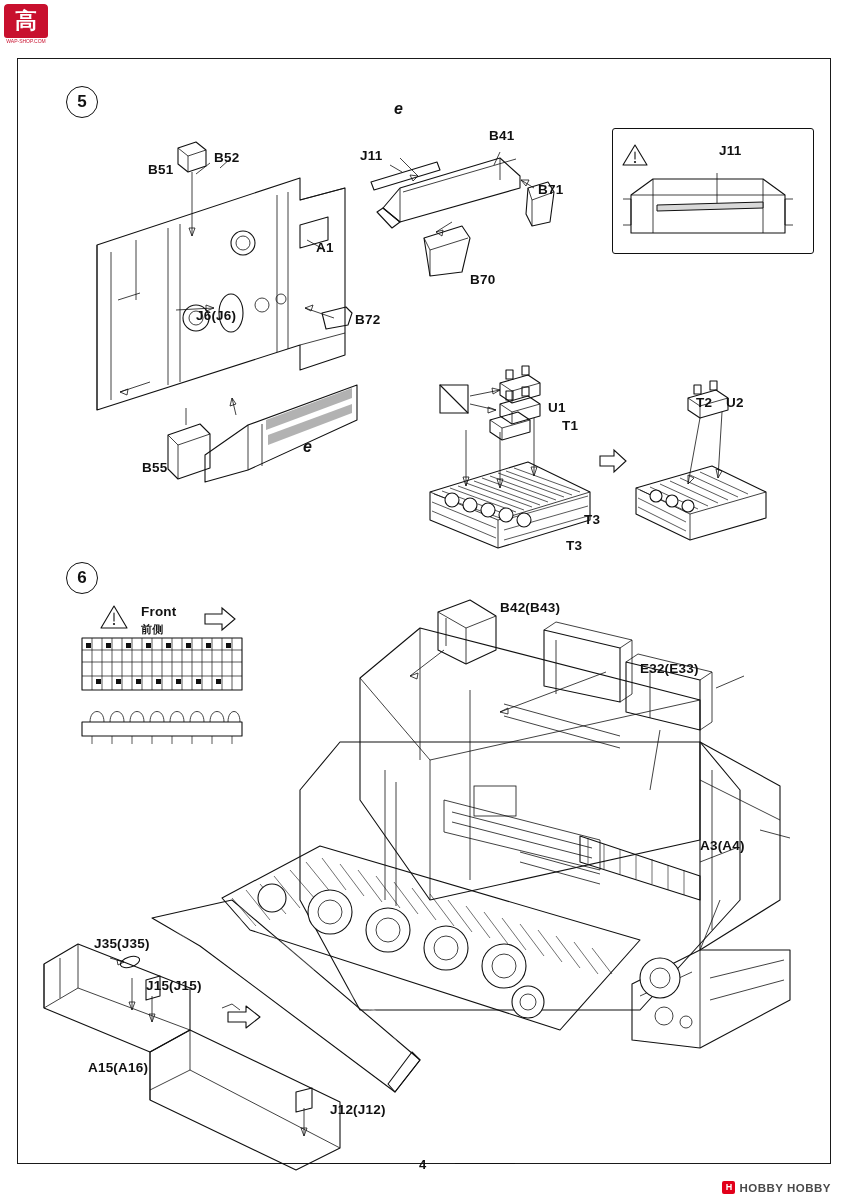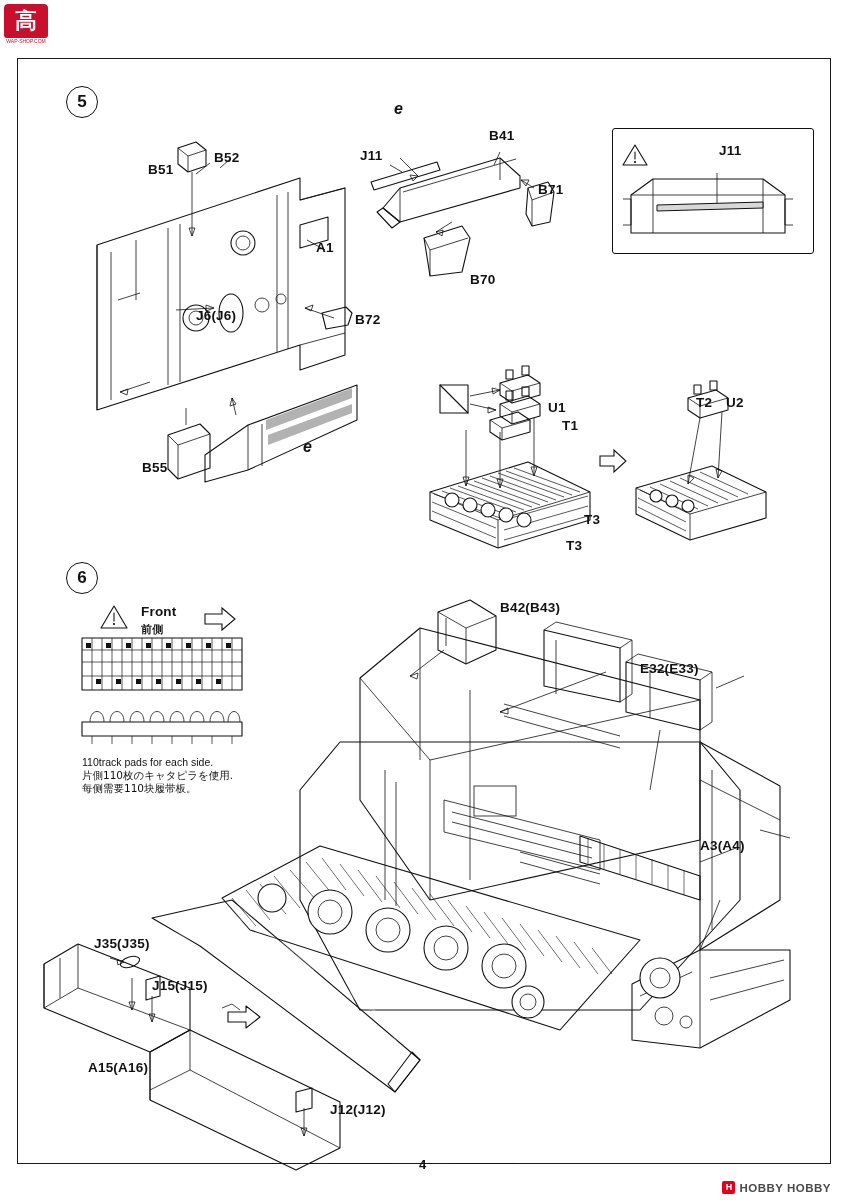--- a/index.html
+++ b/index.html
@@ -558,31 +558,26 @@
     <path class="ink-thin" d="M222 1008 L232 1004 L240 1010"></path>
 
     <path class="ink-thin" d="M700 862 L736 848"></path>
     <path class="ink-thin" d="M720 900 L700 950"></path>
     <path class="ink-thin" d="M760 830 L790 838"></path>
   </svg>
 
   <div class="lbl" style="left:141px;top:604px;">Front</div>
   <div class="lbl jp" style="left:141px;top:622px;font-weight:bold;font-size:11px;">前側</div>
 
-  <div class="note" style="left:82px;top:756px;width:200px;">
-    <div class="en">110track pads for each side.</div>
-    <div class="jp">片側110枚のキャタピラを使用.</div>
-    <div class="jp">每侧需要110块履带板。</div>
-  </div>
 
   <div class="lbl" style="left:500px;top:600px;">B42(B43)</div>
   <div class="lbl" style="left:640px;top:661px;">E32(E33)</div>
   <div class="lbl" style="left:700px;top:838px;">A3(A4)</div>
   <div class="lbl" style="left:94px;top:936px;">J35(J35)</div>
-  <div class="lbl" style="left:152px;top:978px;">J15(J15)</div>
+  <div class="lbl" style="left:146px;top:978px;">J15(J15)</div>
   <div class="lbl" style="left:88px;top:1060px;">A15(A16)</div>
   <div class="lbl" style="left:330px;top:1102px;">J12(J12)</div>
 
   <div class="pagerule" style="left:330px;width:60px;bottom:36px;"></div>
   <div class="pagerule" style="left:455px;width:60px;bottom:36px;"></div>
   <div class="pagenum" style="bottom:28px;">4</div>
 
   <div class="brand">
     <div class="mark">H</div>
     <div class="txt">HOBBY HOBBY</div>

